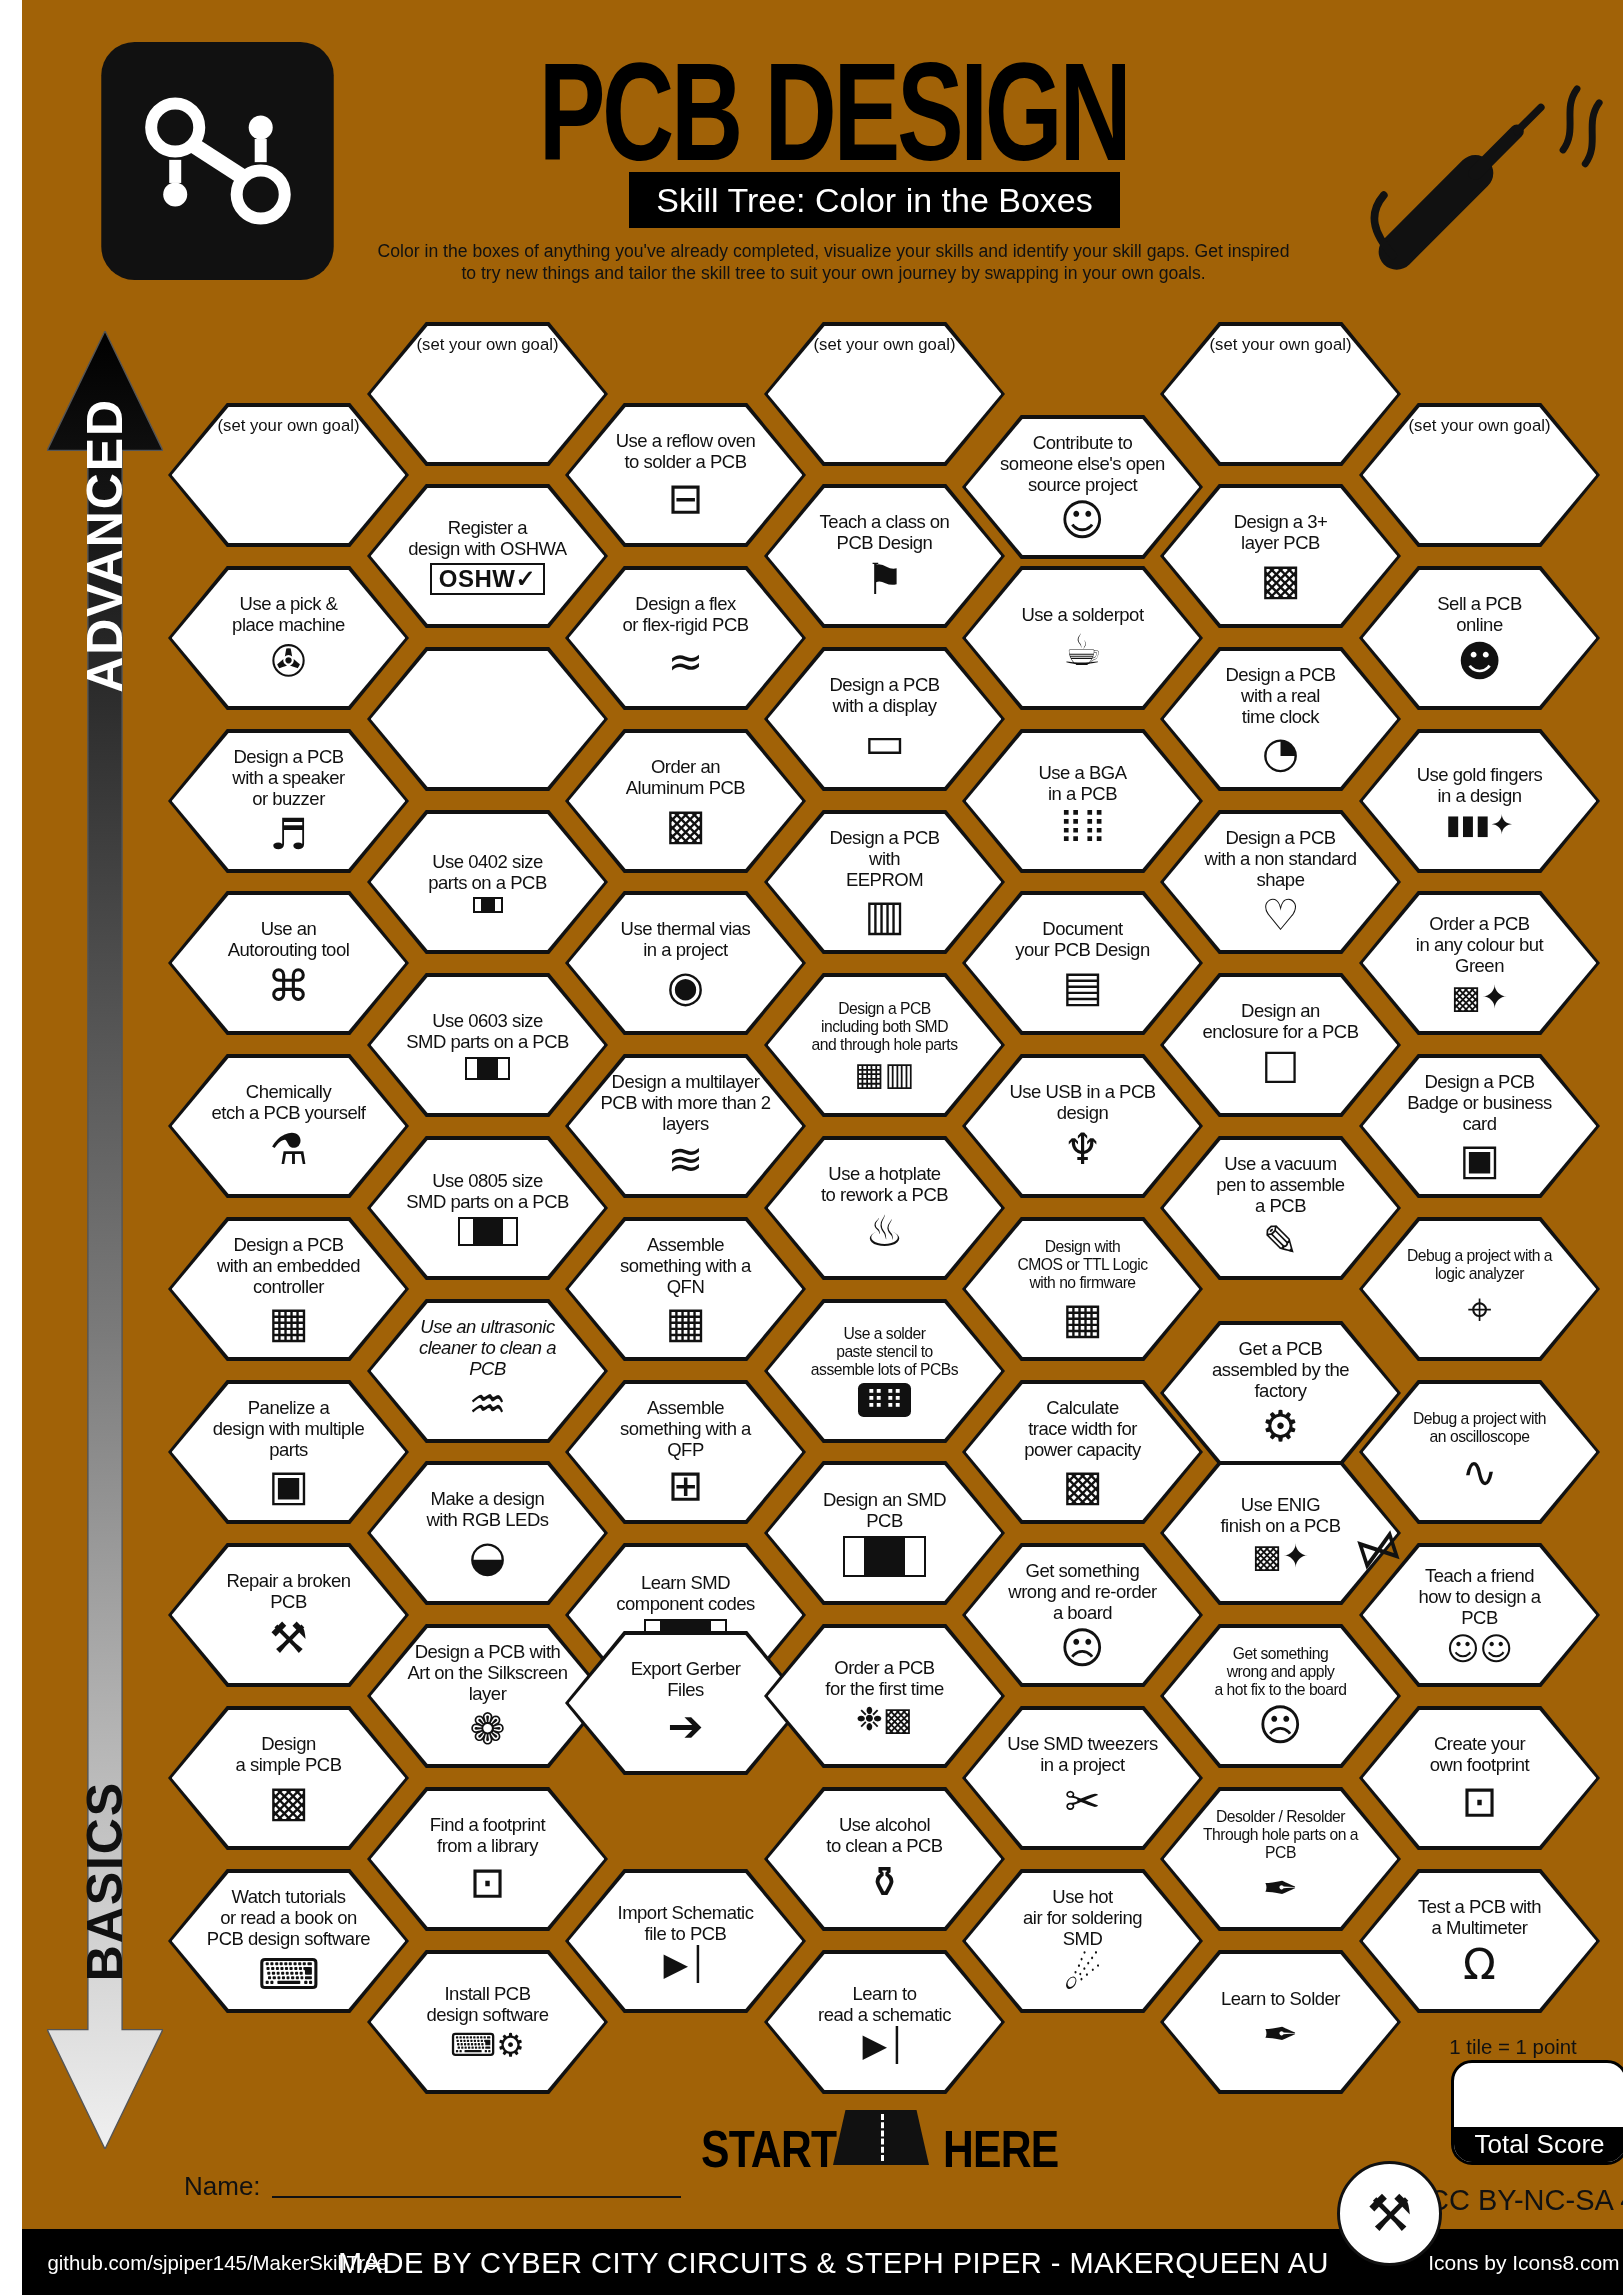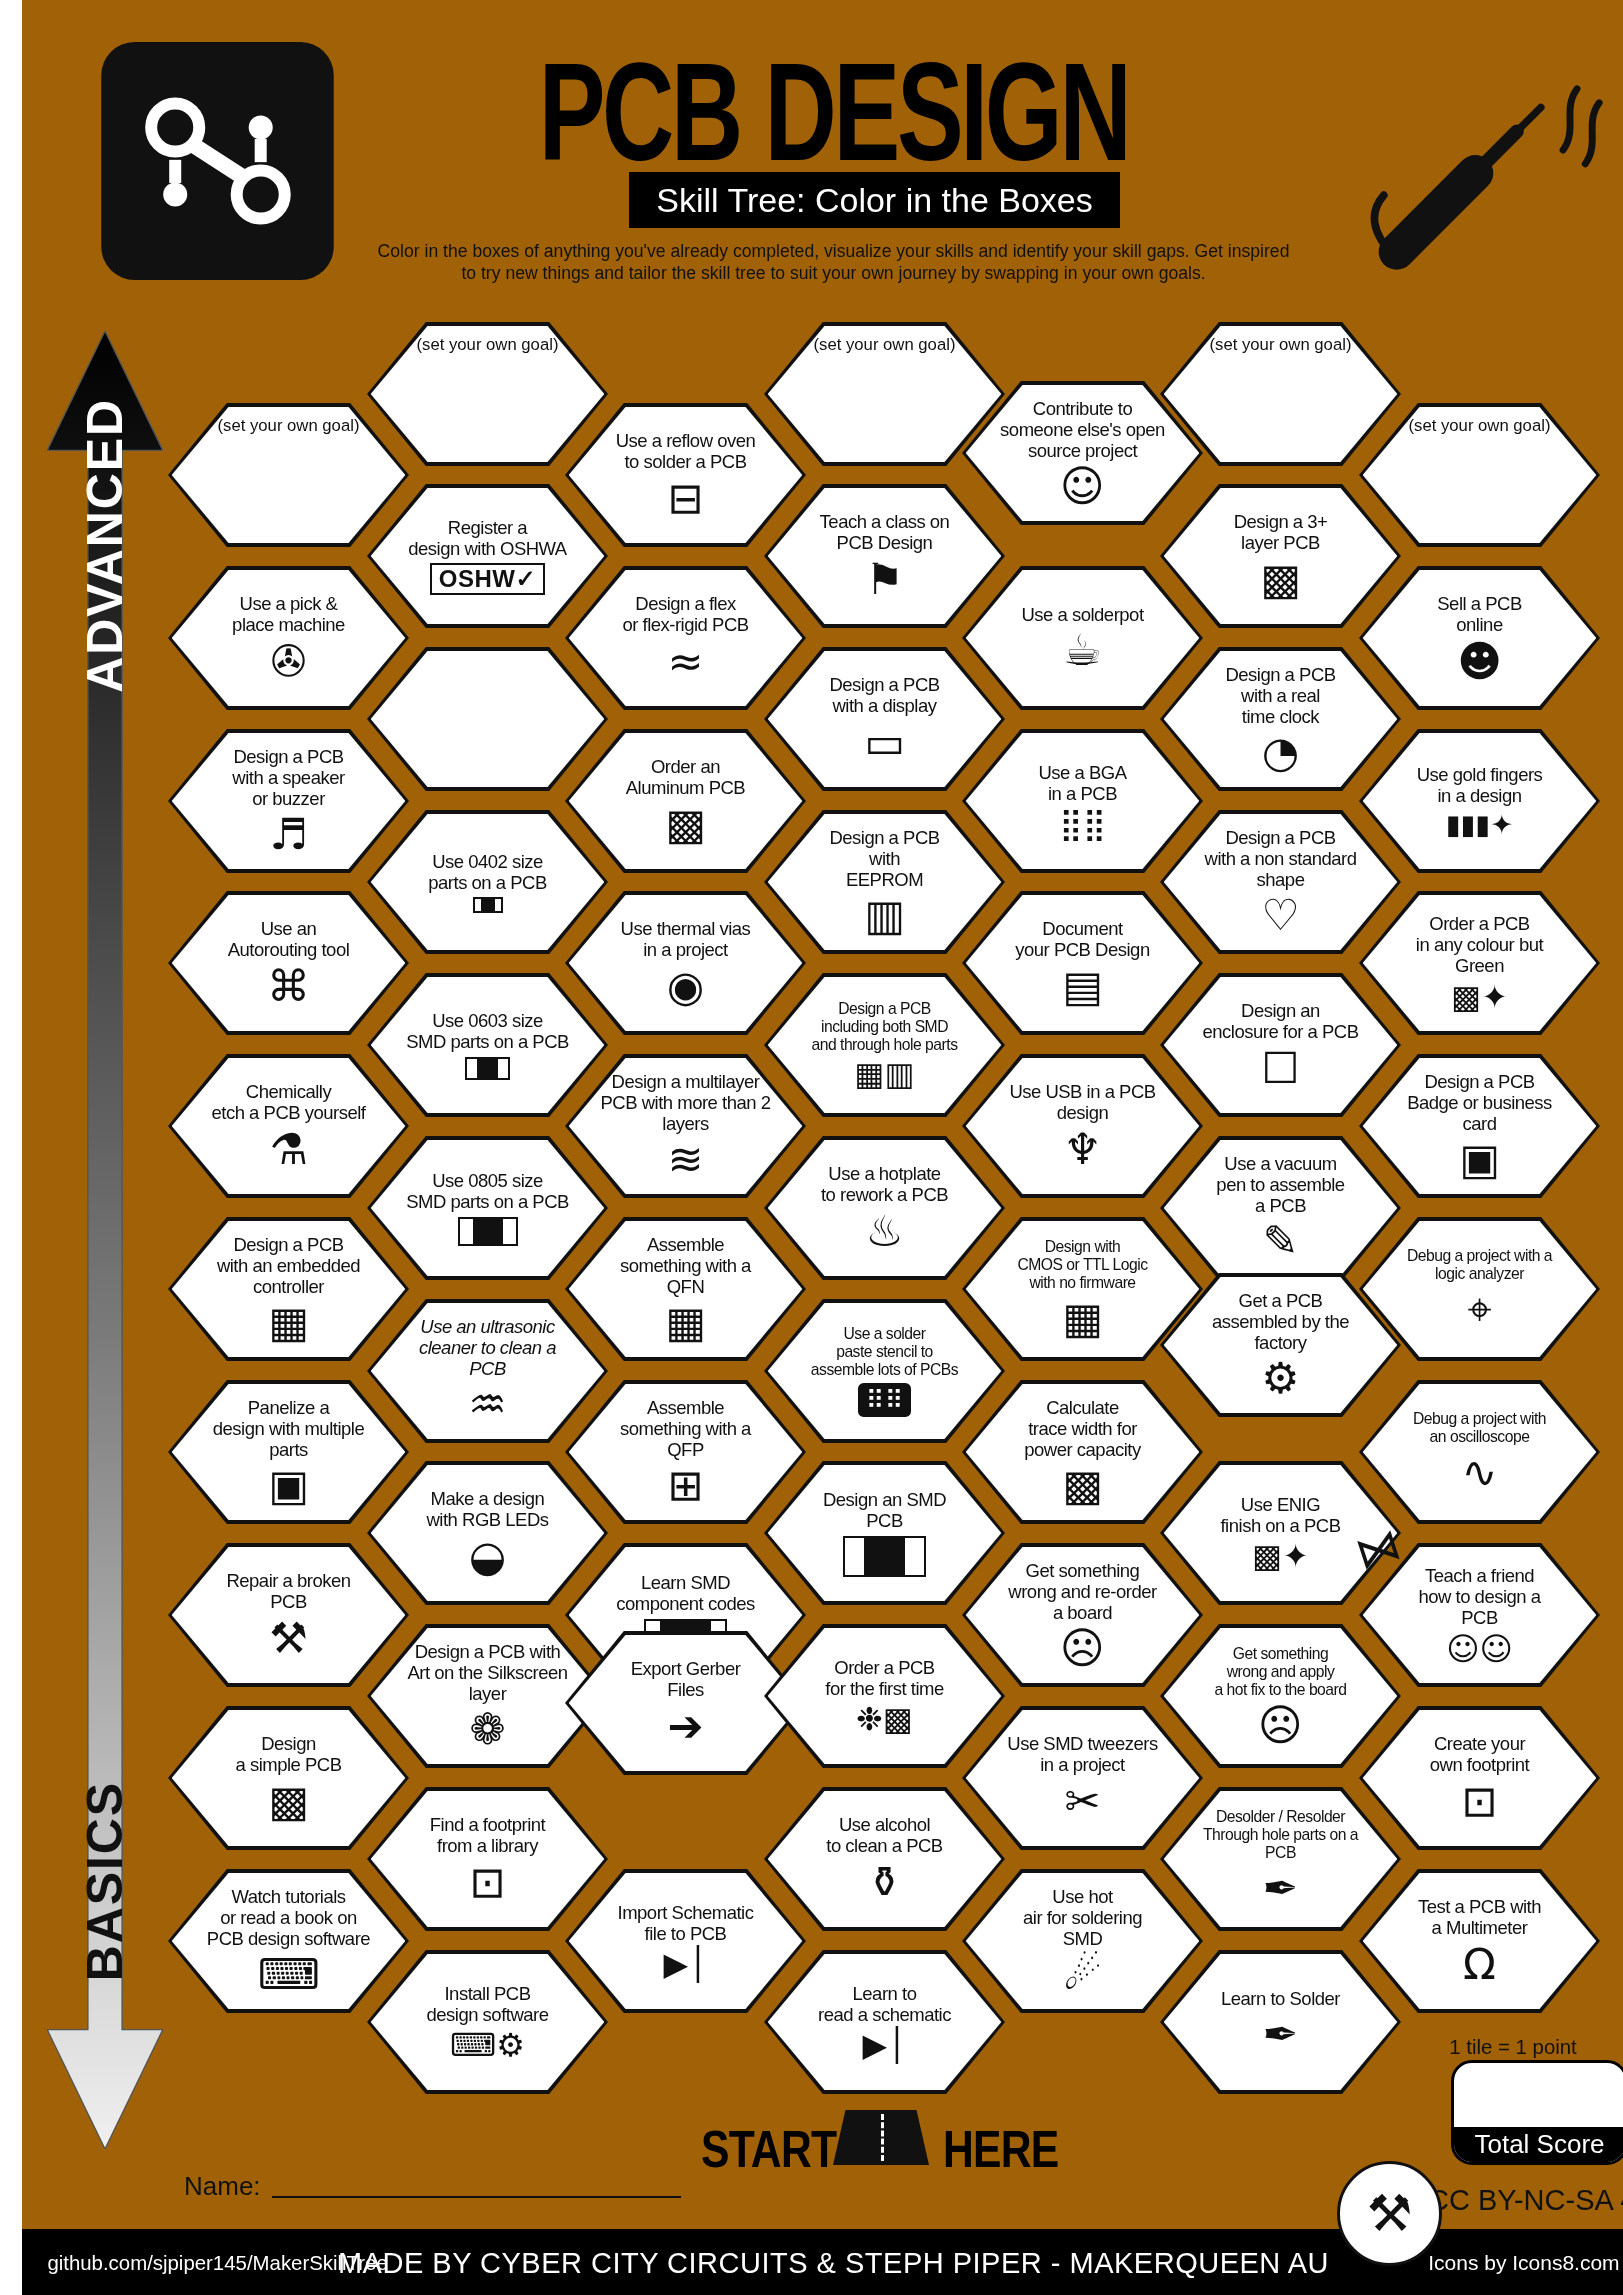--- a/index.html
+++ b/index.html
@@ -491,21 +491,21 @@
       </div>
       <div class="hex" style="left: 742px; top: 1950px;">
         <div class="hex-outer"></div>
         <div class="hex-inner"></div>
         <div class="hex-content">
           <div class="tile-label">Learn to
 read a schematic</div>
           <div class="tile-icon multi">▶│</div>
         </div>
       </div>
-      <div class="hex" style="left: 940px; top: 381px;">
+      <div class="hex" style="left: 940px; top: 415px;">
         <div class="hex-outer"></div>
         <div class="hex-inner"></div>
         <div class="hex-content">
           <div class="tile-label">Contribute to
 someone else's open
 source project</div>
           <div class="tile-icon">☺</div>
         </div>
       </div>
       <div class="hex" style="left: 940px; top: 566px;">
@@ -640,21 +640,21 @@
       <div class="hex" style="left: 1138px; top: 1136px;">
         <div class="hex-outer"></div>
         <div class="hex-inner"></div>
         <div class="hex-content">
           <div class="tile-label">Use a vacuum
 pen to assemble
 a PCB</div>
           <div class="tile-icon">✎</div>
         </div>
       </div>
-      <div class="hex" style="left: 1138px; top: 1273px;">
+      <div class="hex" style="left: 1138px; top: 1321px;">
         <div class="hex-outer"></div>
         <div class="hex-inner"></div>
         <div class="hex-content">
           <div class="tile-label">Get a PCB
 assembled by the
 factory</div>
           <div class="tile-icon">⚙</div>
         </div>
       </div>
       <div class="hex" style="left: 1138px; top: 1461px;">

